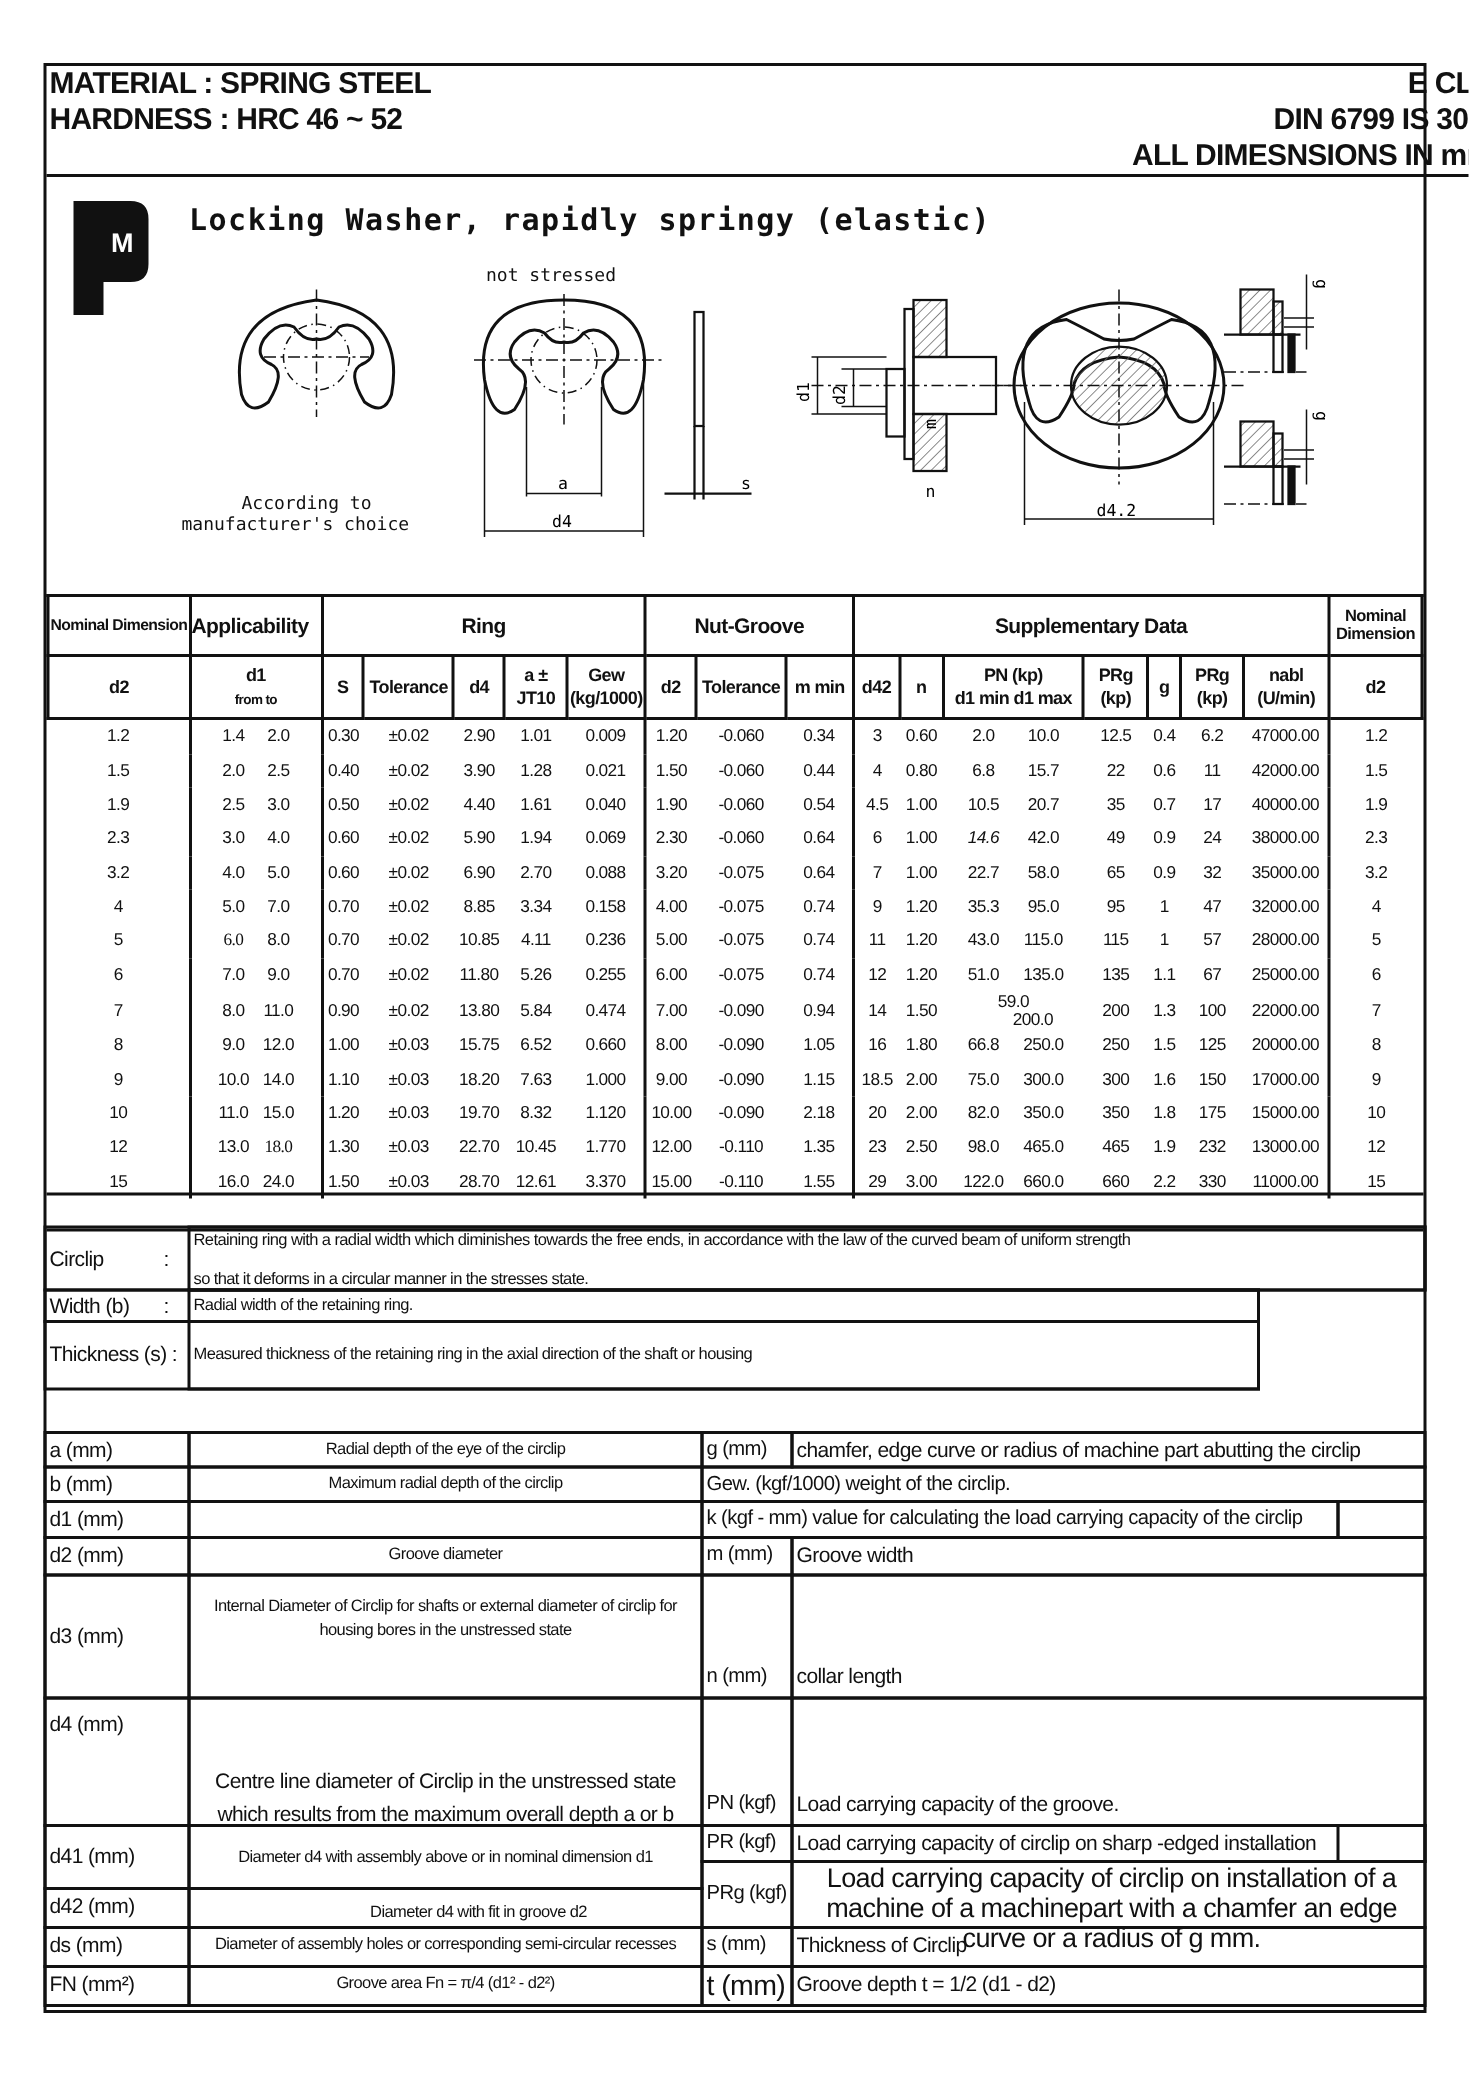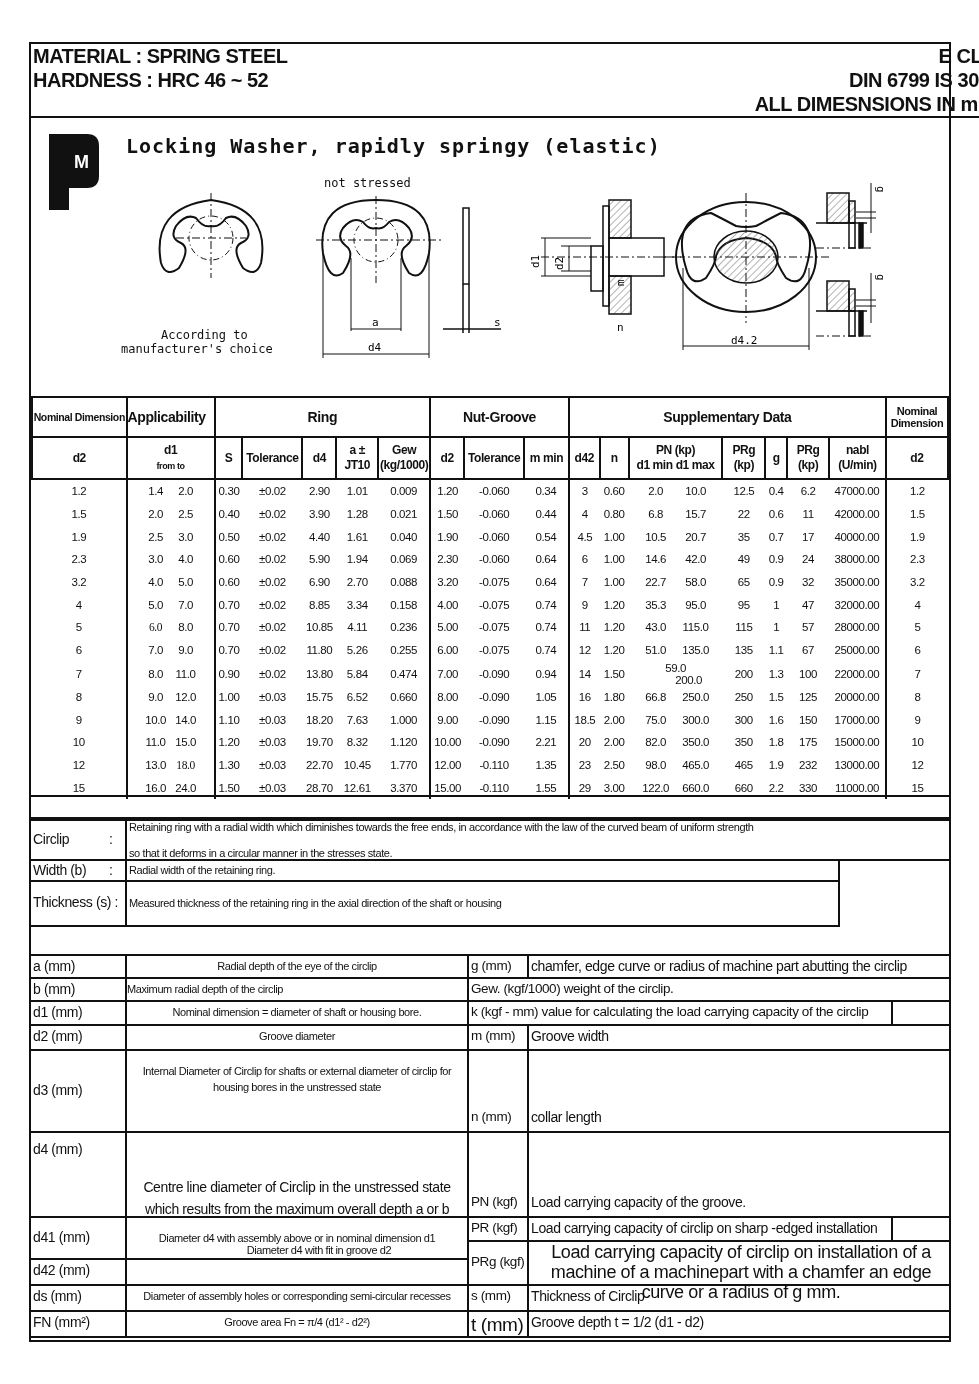--- a/index.html
+++ b/index.html
@@ -254,21 +254,21 @@
           <td class="vb">0.60</td>
           <td>±0.02</td>
           <td>5.90</td>
           <td>1.94</td>
           <td>0.069</td>
           <td class="vb">2.30</td>
           <td>-0.060</td>
           <td>0.64</td>
           <td class="vb">6</td>
           <td>1.00</td>
-          <td><span style="display: inline-block; min-width: 40px;">14.6</span><span style="display: inline-block; min-width: 40px;">42.0</span></td>
+          <td><span style="display: inline-block; min-width: 40px; font-style: italic;">14.6</span><span style="display: inline-block; min-width: 40px;">42.0</span></td>
           <td>49</td>
           <td>0.9</td>
           <td>24</td>
           <td>38000.00</td>
           <td class="vb">2.3</td>
         </tr>
         <tr class="drow">
           <td>3.2</td>
           <td class="vb"><span style="display: inline-block; min-width: 30px;">4.0</span><span style="display: inline-block; min-width: 30px;">5.0</span></td>
           <td class="vb">0.60</td>
@@ -411,21 +411,21 @@
         <tr class="drow">
           <td>10</td>
           <td class="vb"><span style="display: inline-block; min-width: 30px;">11.0</span><span style="display: inline-block; min-width: 30px;">15.0</span></td>
           <td class="vb">1.20</td>
           <td>±0.03</td>
           <td>19.70</td>
           <td>8.32</td>
           <td>1.120</td>
           <td class="vb">10.00</td>
           <td>-0.090</td>
-          <td>2.21</td>
+          <td>2.18</td>
           <td class="vb">20</td>
           <td>2.00</td>
           <td><span style="display: inline-block; min-width: 40px;">82.0</span><span style="display: inline-block; min-width: 40px;">350.0</span></td>
           <td>350</td>
           <td>1.8</td>
           <td>175</td>
           <td>15000.00</td>
           <td class="vb">10</td>
         </tr>
         <tr class="drow">
@@ -494,45 +494,44 @@
   </div>
 
   <div id="symbols" class="defs" style="top:910px;width:918px;height:388px">
       <div class="box" style="left: -2px; top: 0px; width: 98px; height: 25px;"></div>
       <div class="box" style="left: 94px; top: 0px; width: 344px; height: 25px;"></div>
       <div class="txt" style="left: 2px; top: 4px; font-size: 14px;">a     (mm)</div>
       <div class="txt" style="left: 96px; top: 4px; width: 340px; white-space: normal; text-align: center; font-size: 11px; line-height: 16px;">Radial depth of the eye of the circlip</div>
       <div class="box" style="left: -2px; top: 23px; width: 98px; height: 25px;"></div>
       <div class="box" style="left: 94px; top: 23px; width: 344px; height: 25px;"></div>
       <div class="txt" style="left: 2px; top: 27px; font-size: 14px;">b     (mm)</div>
-      <div class="txt" style="left: 96px; top: 27px; width: 340px; white-space: normal; text-align: left; font-size: 11px; line-height: 16px;">Maximum radial depth of the circlip</div>
+      <div class="txt" style="left: 96px; top: 27px; width: 340px; white-space: normal; text-align: center; font-size: 11px; line-height: 16px;">Maximum radial depth of the circlip</div>
       <div class="box" style="left: -2px; top: 46px; width: 98px; height: 26px;"></div>
       <div class="box" style="left: 94px; top: 46px; width: 344px; height: 26px;"></div>
       <div class="txt" style="left: 2px; top: 50px; font-size: 14px;">d1   (mm)</div>
-      <div class="txt" style="left: 96px; top: 50px; width: 340px; white-space: normal; text-align: center; font-size: 11px; line-height: 16px;">Nominal dimension = diameter of shaft or housing bore.</div>
       <div class="box" style="left: -2px; top: 70px; width: 98px; height: 27px;"></div>
       <div class="box" style="left: 94px; top: 70px; width: 344px; height: 27px;"></div>
       <div class="txt" style="left: 2px; top: 74px; font-size: 14px;">d2   (mm)</div>
       <div class="txt" style="left: 96px; top: 74px; width: 340px; white-space: normal; text-align: center; font-size: 11px; line-height: 16px;">Groove diameter</div>
       <div class="box" style="left: -2px; top: 95px; width: 98px; height: 84px;"></div>
       <div class="box" style="left: 94px; top: 95px; width: 344px; height: 84px;"></div>
       <div class="txt" style="left: 2px; top: 128px; font-size: 14px;">d3   (mm)</div>
       <div class="txt" style="left: 96px; top: 109px; width: 340px; white-space: normal; text-align: center; font-size: 11px; line-height: 16px;">Internal Diameter of Circlip for shafts or external diameter of circlip for housing bores in the unstressed state</div>
       <div class="box" style="left: -2px; top: 177px; width: 98px; height: 87px;"></div>
       <div class="box" style="left: 94px; top: 177px; width: 344px; height: 87px;"></div>
       <div class="txt" style="left: 2px; top: 187px; font-size: 14px;">d4   (mm)</div>
       <div class="txt" style="left: 96px; top: 222px; width: 340px; white-space: normal; text-align: center; font-size: 14px; line-height: 22px;">Centre line diameter of Circlip in the unstressed state which results from the maximum overall depth a or b</div>
       <div class="box" style="left: -2px; top: 262px; width: 98px; height: 44px;"></div>
       <div class="box" style="left: 94px; top: 262px; width: 344px; height: 44px;"></div>
       <div class="txt" style="left: 2px; top: 275px; font-size: 14px;">d41  (mm)</div>
       <div class="txt" style="left: 96px; top: 276px; width: 340px; white-space: normal; text-align: center; font-size: 11px; line-height: 16px;">Diameter d4 with assembly above or in nominal dimension d1</div>
       <div class="box" style="left: -2px; top: 304px; width: 98px; height: 28px;"></div>
       <div class="box" style="left: 94px; top: 304px; width: 344px; height: 28px;"></div>
       <div class="txt" style="left: 2px; top: 308px; font-size: 14px;">d42  (mm)</div>
-      <div class="txt" style="left: 96px; top: 288px; width: 384px; white-space: normal; text-align: center; font-size: 11px; line-height: 16px;">Diameter d4 with fit in groove d2</div>
+      <div class="txt" style="left: 96px; top: 313px; width: 384px; white-space: normal; text-align: center; font-size: 11px; line-height: 16px;">Diameter d4 with fit in groove d2</div>
       <div class="box" style="left: -2px; top: 330px; width: 98px; height: 28px;"></div>
       <div class="box" style="left: 94px; top: 330px; width: 344px; height: 28px;"></div>
       <div class="txt" style="left: 2px; top: 334px; font-size: 14px;">ds   (mm)</div>
       <div class="txt" style="left: 96px; top: 334px; width: 340px; white-space: normal; text-align: center; font-size: 11px; line-height: 16px;">Diameter of assembly holes or corresponding semi-circular recesses</div>
       <div class="box" style="left: -2px; top: 356px; width: 98px; height: 28px;"></div>
       <div class="box" style="left: 94px; top: 356px; width: 344px; height: 28px;"></div>
       <div class="txt" style="left: 2px; top: 360px; font-size: 14px;">FN   (mm²)</div>
       <div class="txt" style="left: 96px; top: 360px; width: 340px; white-space: normal; text-align: center; font-size: 11px; line-height: 16px;">Groove area Fn = π/4 (d1² - d2²)</div>
       <div class="box" style="left: 436px; top: 0px; width: 62px; height: 25px;"></div>
       <div class="box" style="left: 496px; top: 0px; width: 424px; height: 25px;"></div>

